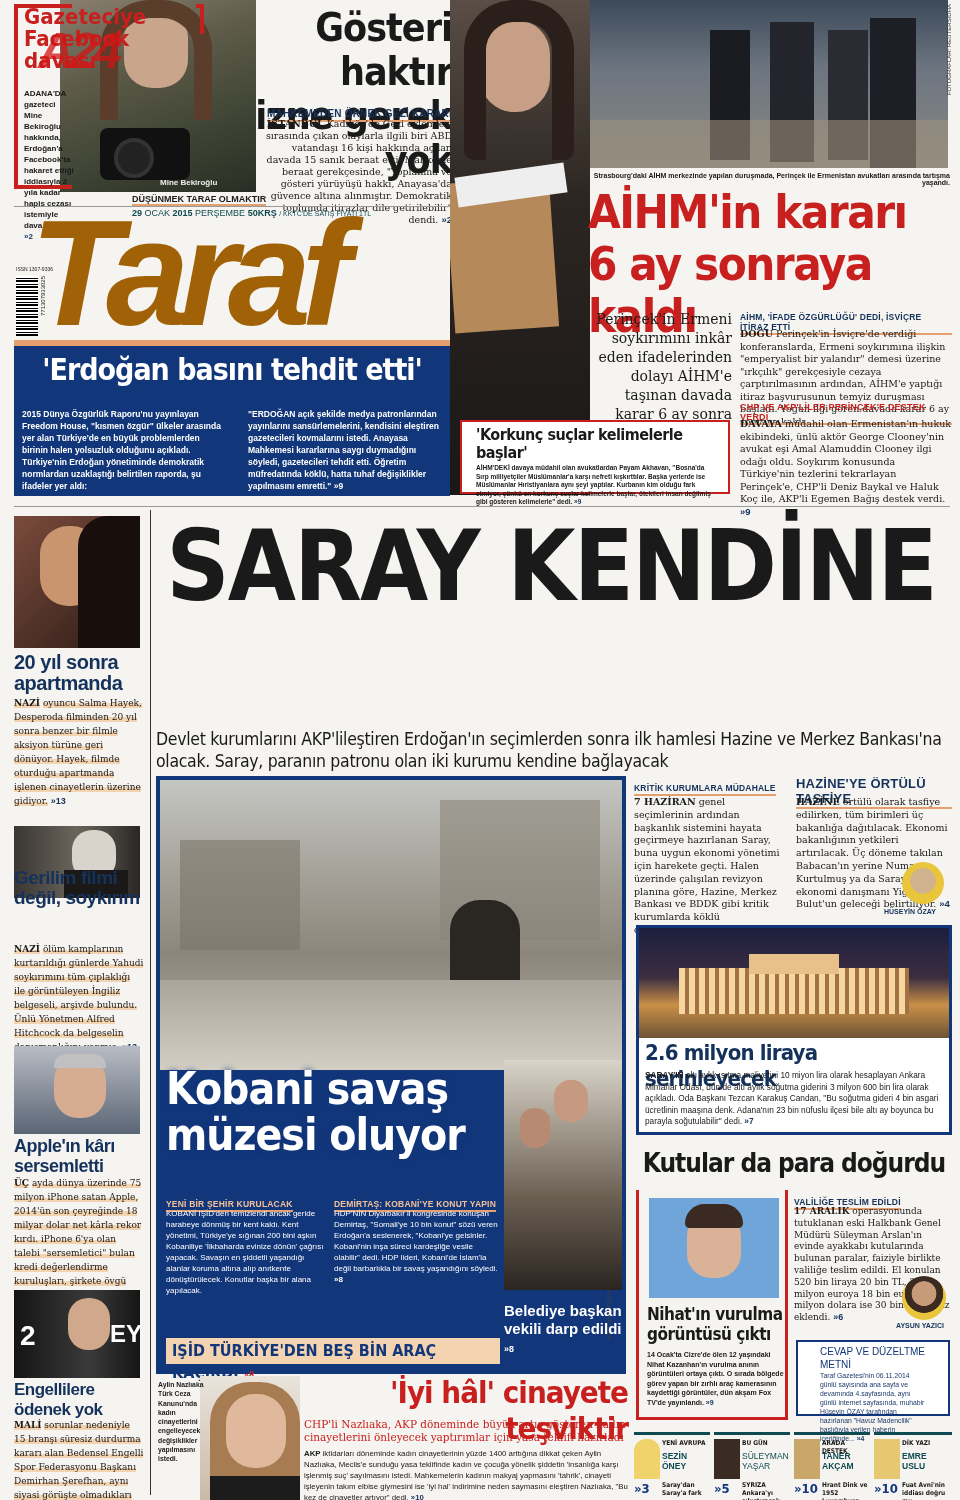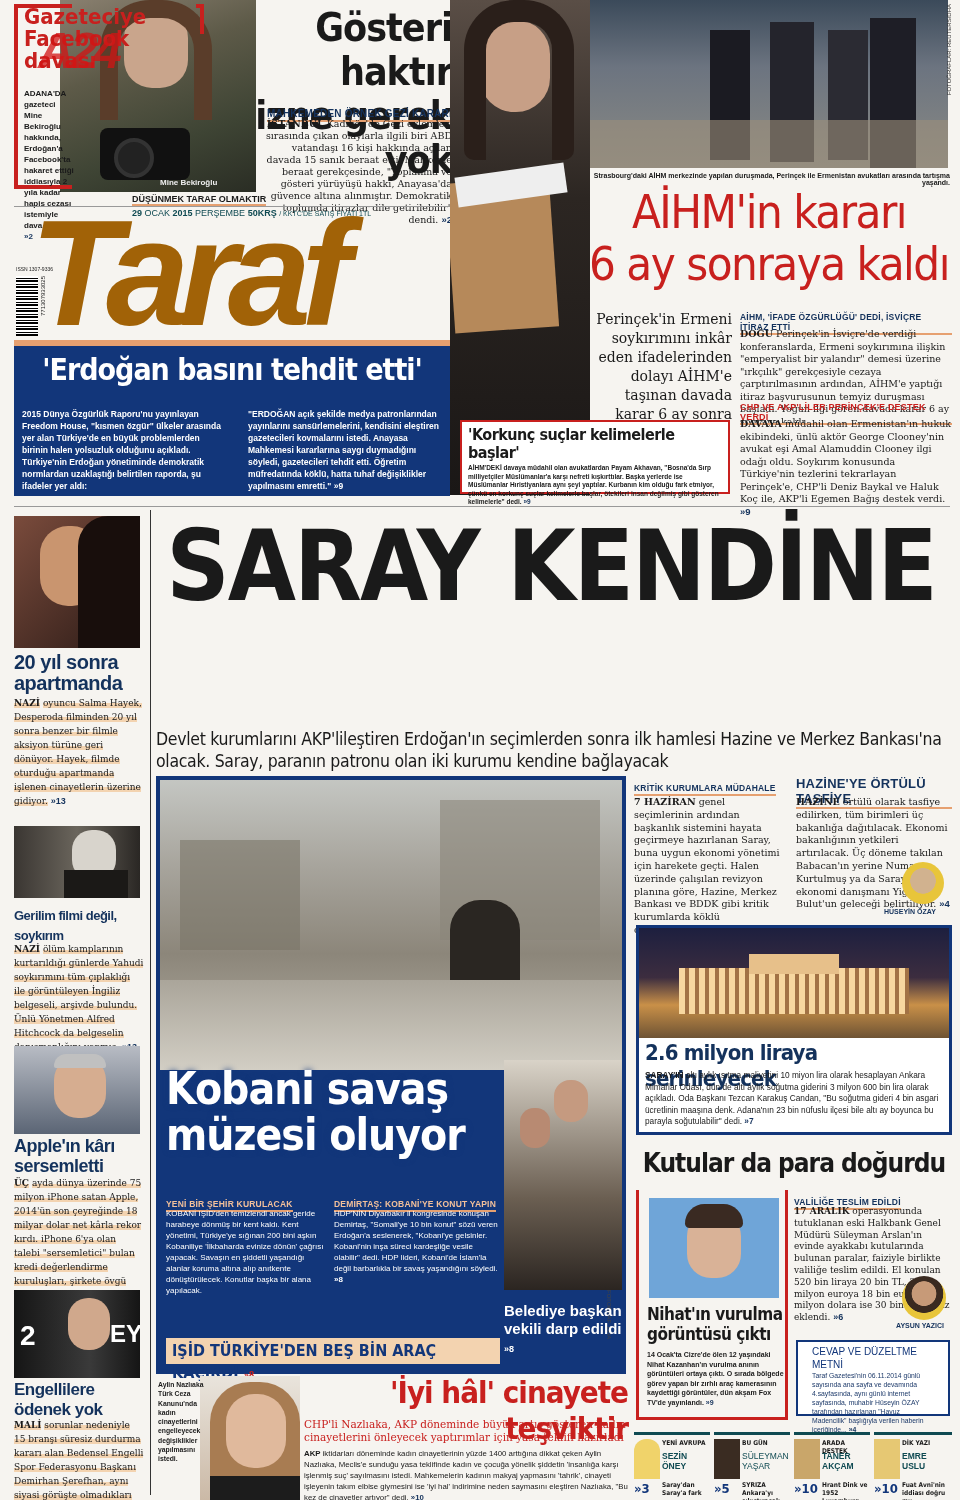--- a/index.html
+++ b/index.html
@@ -65,38 +65,38 @@
 <div class="photo" style="left:590px;top:0;width:358px;height:168px;background:linear-gradient(180deg,#3b4a5a 0%,#6c7480 40%,#8a8a84 100%)">
   <div style="position:absolute;left:120px;top:30px;width:40px;height:130px;background:#1b1b22"></div>
   <div style="position:absolute;left:180px;top:22px;width:44px;height:140px;background:#24242c"></div>
   <div style="position:absolute;left:238px;top:30px;width:40px;height:130px;background:#2b2b33"></div>
   <div style="position:absolute;left:280px;top:18px;width:46px;height:150px;background:#1e1e26"></div>
   <div style="position:absolute;left:0;top:120px;width:358px;height:48px;background:#9d8f7b;opacity:.6"></div>
 </div>
 <div class="abs sans" style="left:946px;top:4px;font-size:6px;color:#333;writing-mode:vertical-rl;transform:rotate(180deg)">FOTOĞRAFLAR: REUTERS/DHA</div>
 <div class="abs sans" style="left:590px;top:172px;width:360px;text-align:right;font-size:7px;font-weight:bold">Strasbourg'daki AİHM merkezinde yapılan duruşmada, Perinçek ile Ermenistan avukatları arasında tartışma yaşandı.</div>
 
-<div class="abs cond red" style="left:588px;top:186px;width:362px;text-align:center;font-size:47px;line-height:52px;font-weight:normal;letter-spacing:-1.5px">
+<div class="abs cond red" style="left:588px;top:186px;width:362px;text-align:left;font-size:47px;line-height:52px;font-weight:bold;letter-spacing:-1.5px">
   <div>AİHM'in kararı</div>
   <div>6 ay sonraya kaldı</div>
 </div>
 <div class="abs" style="left:592px;top:310px;width:140px;text-align:right;font-size:14px;line-height:19px">Perinçek'in Ermeni soykırımını inkâr eden ifadelerinden dolayı AİHM'e taşınan davada karar 6 ay sonra</div>
 <div class="abs" style="left:740px;top:312px;width:212px"><span class="kicker" style="font-size:8.5px;color:#14325c">AİHM, 'İFADE ÖZGÜRLÜĞÜ' DEDİ, İSVİÇRE İTİRAZ ETTİ</span></div>
 <div class="abs" style="left:740px;top:328px;width:212px;font-size:9.5px;line-height:12.5px">
   <span class="lead">DOĞU</span>
   <span>Perinçek'in İsviçre'de verdiği konferanslarda, Ermeni soykırımına ilişkin "emperyalist bir yalandır" demesi üzerine "ırkçılık" gerekçesiyle cezaya çarptırılmasının ardından, AİHM'e yaptığı itiraz başvurusunun temyiz duruşması başladı. Yoğun ilgi gören davada karar 6 ay sonraya kaldı.</span>
 </div>
 <div class="abs" style="left:740px;top:402px;width:212px"><span class="kicker" style="font-size:9px;color:#c8201e">CHP VE AKP'LİLER PERİNÇEK'E DESTEK VERDİ</span></div>
 <div class="abs" style="left:740px;top:418px;width:212px;font-size:9.5px;line-height:12.5px">
   <span class="lead">DAVAYA</span>
   <span>müdahil olan Ermenistan'ın hukuk ekibindeki, ünlü aktör George Clooney'nin avukat eşi Amal Alamuddin Clooney ilgi odağı oldu. Soykırım konusunda Türkiye'nin tezlerini tekrarlayan Perinçek'e, CHP'li Deniz Baykal ve Haluk Koç ile, AKP'li Egemen Bağış destek verdi.</span>
   <span class="ref">»9</span>
 </div>
 
-<div class="abs" style="left:460px;top:420px;width:270px;height:74px;background:#fff;border:2px solid #c8201e;padding:4px 6px">
+<div class="abs" style="left:460px;top:420px;width:270px;height:74px;background:#fff;border:2px solid #c8201e;padding:4px 14px">
   <div class="cond" style="font-size:16px;font-weight:bold;line-height:18px;letter-spacing:-.5px">'Korkunç suçlar kelimelerle başlar'</div>
   <div class="sans" style="font-size:6.5px;line-height:8.5px;font-weight:bold;margin-top:2px">
     <span>AİHM'DEKİ davaya müdahil olan avukatlardan Payam Akhavan, "Bosna'da Sırp milliyetçiler Müslümanlar'a karşı nefreti kışkırttılar. Başka yerlerde ise Müslümanlar Hıristiyanlara aynı şeyi yaptılar. Kurbanın kim olduğu fark etmiyor, çünkü en korkunç suçlar kelimelerle başlar, ötekileri insan değilmiş gibi gösteren kelimelerle" dedi.</span>
     <span class="ref">»9</span>
   </div>
 </div>
 
 <div class="abs" style="left:14px;top:206px;width:436px;height:1px;background:#999"></div>
 <div class="abs sans" style="left:132px;top:194px;font-size:9px;font-weight:bold;border-bottom:2px solid #e6a070">DÜŞÜNMEK TARAF OLMAKTIR</div>
 <div class="abs sans teal" style="left:132px;top:208px;font-size:9px;font-weight:bold;white-space:nowrap">
@@ -202,21 +202,21 @@
 </div>
 <div class="abs" style="left:794px;top:1190px;width:156px"><span class="kicker" style="font-size:8.5px">VALİLİĞE TESLİM EDİLDİ</span></div>
 <div class="abs" style="left:794px;top:1206px;width:156px;font-size:9px;line-height:11.8px">
   <span class="lead">17 ARALIK</span>
   <span>operasyonunda tutuklanan eski Halkbank Genel Müdürü Süleyman Arslan'ın evinde ayakkabı kutularında bulunan paralar, faiziyle birlikte valiliğe teslim edildi. El konulan 520 bin liraya 20 bin TL, 2.5 milyon euroya 18 bin euro, 2.4 milyon dolara ise 30 bin dolar faiz eklendi.</span>
   <span class="ref">»6</span>
 </div>
 <div class="abs" style="left:902px;top:1276px;width:44px;height:44px;border-radius:50%;background:radial-gradient(circle at 50% 40%,#c79a78 0 35%,#3a2a20 37% 55%,#e8c53a 57%)"></div>
 <div class="abs sans navy" style="left:896px;top:1322px;font-size:7px;font-weight:bold">AYSUN YAZICI</div>
 
-<div class="abs" style="left:796px;top:1340px;width:154px;height:76px;border:2px solid #12367a;background:#fff;padding:3px 14px">
+<div class="abs" style="left:796px;top:1340px;width:154px;height:76px;border:2px solid #12367a;background:#fff;padding:3px 22px">
   <div class="sans" style="font-size:10px;color:#12367a;line-height:13px">CEVAP VE DÜZELTME METNİ</div>
   <div class="sans" style="font-size:6.8px;line-height:9px;color:#1d3a6a">
     <span>Taraf Gazetesi'nin 06.11.2014 günlü sayısında ana sayfa ve devamında 4.sayfasında, aynı günlü internet sayfasında, muhabir Hüseyin ÖZAY tarafından hazırlanan "Havuz Madencilik" başlığıyla verilen haberin içeriğinde...</span>
     <span class="ref">»4</span>
   </div>
 </div>
 
 <div class="photo" style="left:200px;top:1376px;width:100px;height:124px;background:linear-gradient(180deg,#e9e4dc,#cbb9a6)">
   <div style="position:absolute;left:10px;top:6px;width:90px;height:118px;border-radius:40px 40px 0 0;background:#a87c52"></div>
   <div style="position:absolute;left:26px;top:18px;width:60px;height:74px;border-radius:28px;background:#e0b99c"></div>
@@ -282,21 +282,21 @@
 <div class="abs" style="left:14px;top:696px;width:130px;font-size:9px;line-height:14px">
   <span class="lead hl">NAZİ</span>
   <span class="hl">oyuncu Salma Hayek, Desperoda filminden 20 yıl sonra benzer bir filmle aksiyon türüne geri dönüyor. Hayek, filmde oturduğu apartmanda işlenen cinayetlerin üzerine gidiyor.</span>
   <span class="ref">»13</span>
 </div>
 
 <div class="photo" style="left:14px;top:826px;width:126px;height:72px;background:linear-gradient(90deg,#3a3632,#6a655c 50%,#2a2724)">
   <div style="position:absolute;left:58px;top:4px;width:44px;height:50px;border-radius:20px;background:#d8d4cc"></div>
   <div style="position:absolute;left:50px;top:44px;width:64px;height:28px;background:#1b1917"></div>
 </div>
-<div class="abs sans navy" style="left:14px;top:906px;width:130px;font-size:13px;font-weight:bold;line-height:20px;letter-spacing:-.5px">Gerilim filmi değil, soykırım</div>
+<div class="abs sans navy" style="left:14px;top:868px;width:130px;font-size:19px;font-weight:bold;line-height:20px;letter-spacing:-.5px">Gerilim filmi değil, soykırım</div>
 <div class="abs" style="left:14px;top:942px;width:130px;font-size:9px;line-height:14px">
   <span class="lead hl">NAZİ</span>
   <span class="hl">ölüm kamplarının kurtarıldığı günlerde Yahudi soykırımını tüm çıplaklığı ile görüntüleyen İngiliz belgeseli, arşivde bulundu. Ünlü Yönetmen Alfred Hitchcock da belgeselin danışmanlığını yapmış.</span>
   <span class="ref">»13</span>
 </div>
 
 <div class="photo" style="left:14px;top:1046px;width:126px;height:88px;background:linear-gradient(180deg,#b8bcc4,#5b6575)">
   <div style="position:absolute;left:40px;top:10px;width:52px;height:62px;border-radius:24px;background:#d6ad90"></div>
   <div style="position:absolute;left:40px;top:8px;width:52px;height:14px;border-radius:24px 24px 4px 4px;background:#c0c0c0"></div>
 </div>

